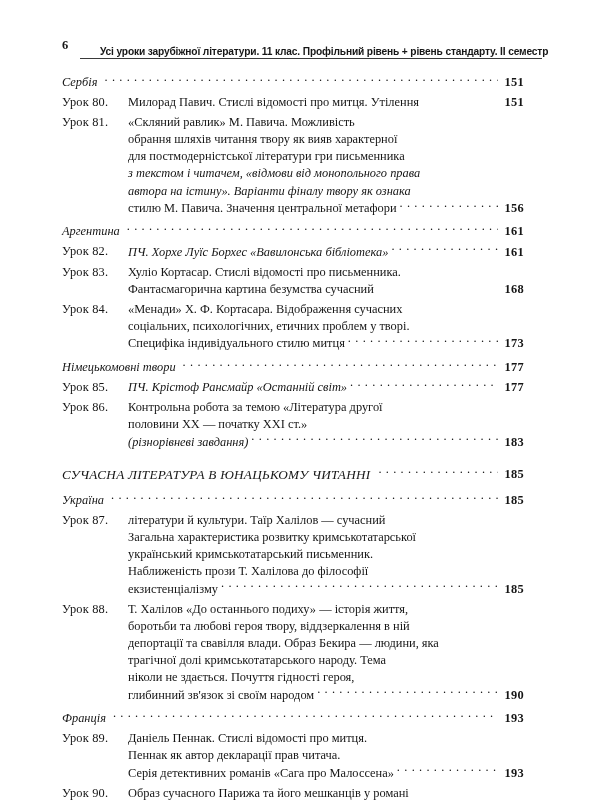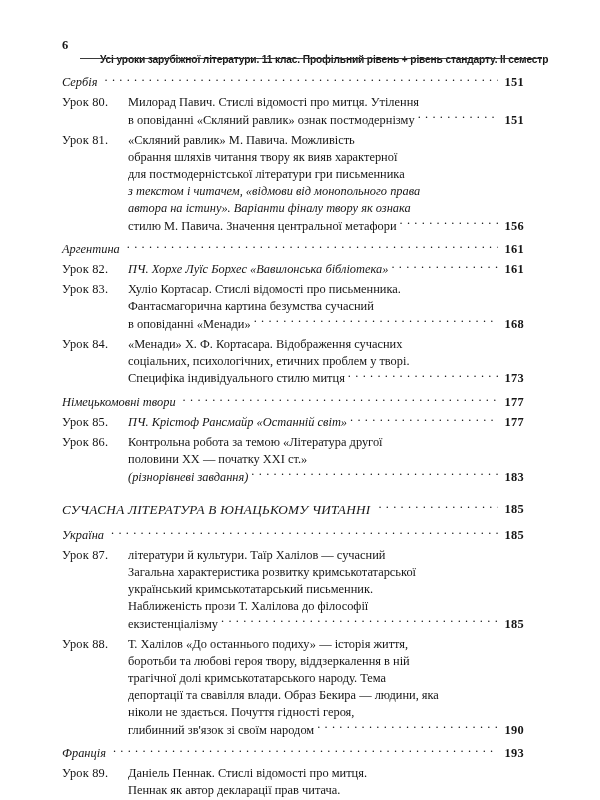--- a/index.html
+++ b/index.html
@@ -29,21 +29,21 @@
     position: absolute;
     left: 0;
     top: 2px;
     font-weight: bold;
     font-size: 12.5px;
     letter-spacing: 0.2px;
   }
   .page-header .running-title {
     position: absolute;
     left: 38px;
-    top: 18px;
+    top: 10px;
     font-family: "Liberation Sans", "DejaVu Sans", sans-serif;
     font-size: 10.2px;
     font-weight: bold;
     letter-spacing: -0.15px;
     white-space: nowrap;
   }
   .page-header .rule {
     position: absolute;
     left: 18px;
     right: 0;
@@ -163,24 +163,20 @@
     <div class="entry region">
       <span class="label">Сербія</span>
       <span class="leader"></span>
       <span class="pageno">151</span>
     </div>
     <div class="entry lesson">
       <span class="lesson-no">Урок 80.</span>
       <div style="display: flex; width: 100%; align-items: flex-end;">
         <div class="lesson-body">
           <div class="line">Милорад Павич. Стислі відомості про митця. Утілення</div>
-          <div class="lastline">
-            <span class="txt">в оповіданні «Скляний равлик» ознак постмодернізму</span>
-            <span class="leader"></span>
-          </div>
         </div>
       </div>
       <span class="pageno" style="align-self: flex-end;">151</span>
     </div>
     <div class="entry lesson">
       <span class="lesson-no">Урок 81.</span>
       <div style="display: flex; width: 100%; align-items: flex-end;">
         <div class="lesson-body">
           <div class="line">«Скляний равлик» М. Павича. Можливість</div>
           <div class="line">обрання шляхів читання твору як вияв характерної</div>
@@ -211,24 +207,20 @@
         </div>
       </div>
       <span class="pageno" style="align-self: flex-end;">161</span>
     </div>
     <div class="entry lesson">
       <span class="lesson-no">Урок 83.</span>
       <div style="display: flex; width: 100%; align-items: flex-start;">
         <div class="lesson-body">
           <div class="line">Хуліо Кортасар. Стислі відомості про письменника.</div>
           <div class="line">Фантасмагорична картина безумства сучасний</div>
-          <div class="lastline">
-            <span class="txt">в оповіданні «Менади»</span>
-            <span class="leader"></span>
-          </div>
         </div>
       </div>
       <span class="pageno" style="align-self: flex-end;">168</span>
     </div>
     <div class="entry lesson">
       <span class="lesson-no">Урок 84.</span>
       <div style="display: flex; width: 100%; align-items: flex-start;">
         <div class="lesson-body">
           <div class="line">«Менади» Х. Ф. Кортасара. Відображення сучасних</div>
           <div class="line">соціальних, психологічних, етичних проблем у творі.</div>
@@ -296,22 +288,22 @@
         </div>
       </div>
       <span class="pageno" style="align-self: flex-end;">185</span>
     </div>
     <div class="entry lesson">
       <span class="lesson-no">Урок 88.</span>
       <div style="display: flex; width: 100%; align-items: flex-end;">
         <div class="lesson-body">
           <div class="line">Т. Халілов «До останнього подиху» — історія життя,</div>
           <div class="line">боротьби та любові героя твору, віддзеркалення в ній</div>
+          <div class="line">депортації та свавілля влади. Образ Бекира — людини, яка</div>
           <div class="line">трагічної долі кримськотатарського народу. Тема</div>
-          <div class="line">депортації та свавілля влади. Образ Бекира — людини, яка</div>
           <div class="line">ніколи не здається. Почуття гідності героя,</div>
           <div class="lastline">
             <span class="txt">глибинний зв'язок зі своїм народом</span>
             <span class="leader"></span>
           </div>
         </div>
       </div>
       <span class="pageno" style="align-self: flex-end;">190</span>
     </div>
     <div class="entry region">

